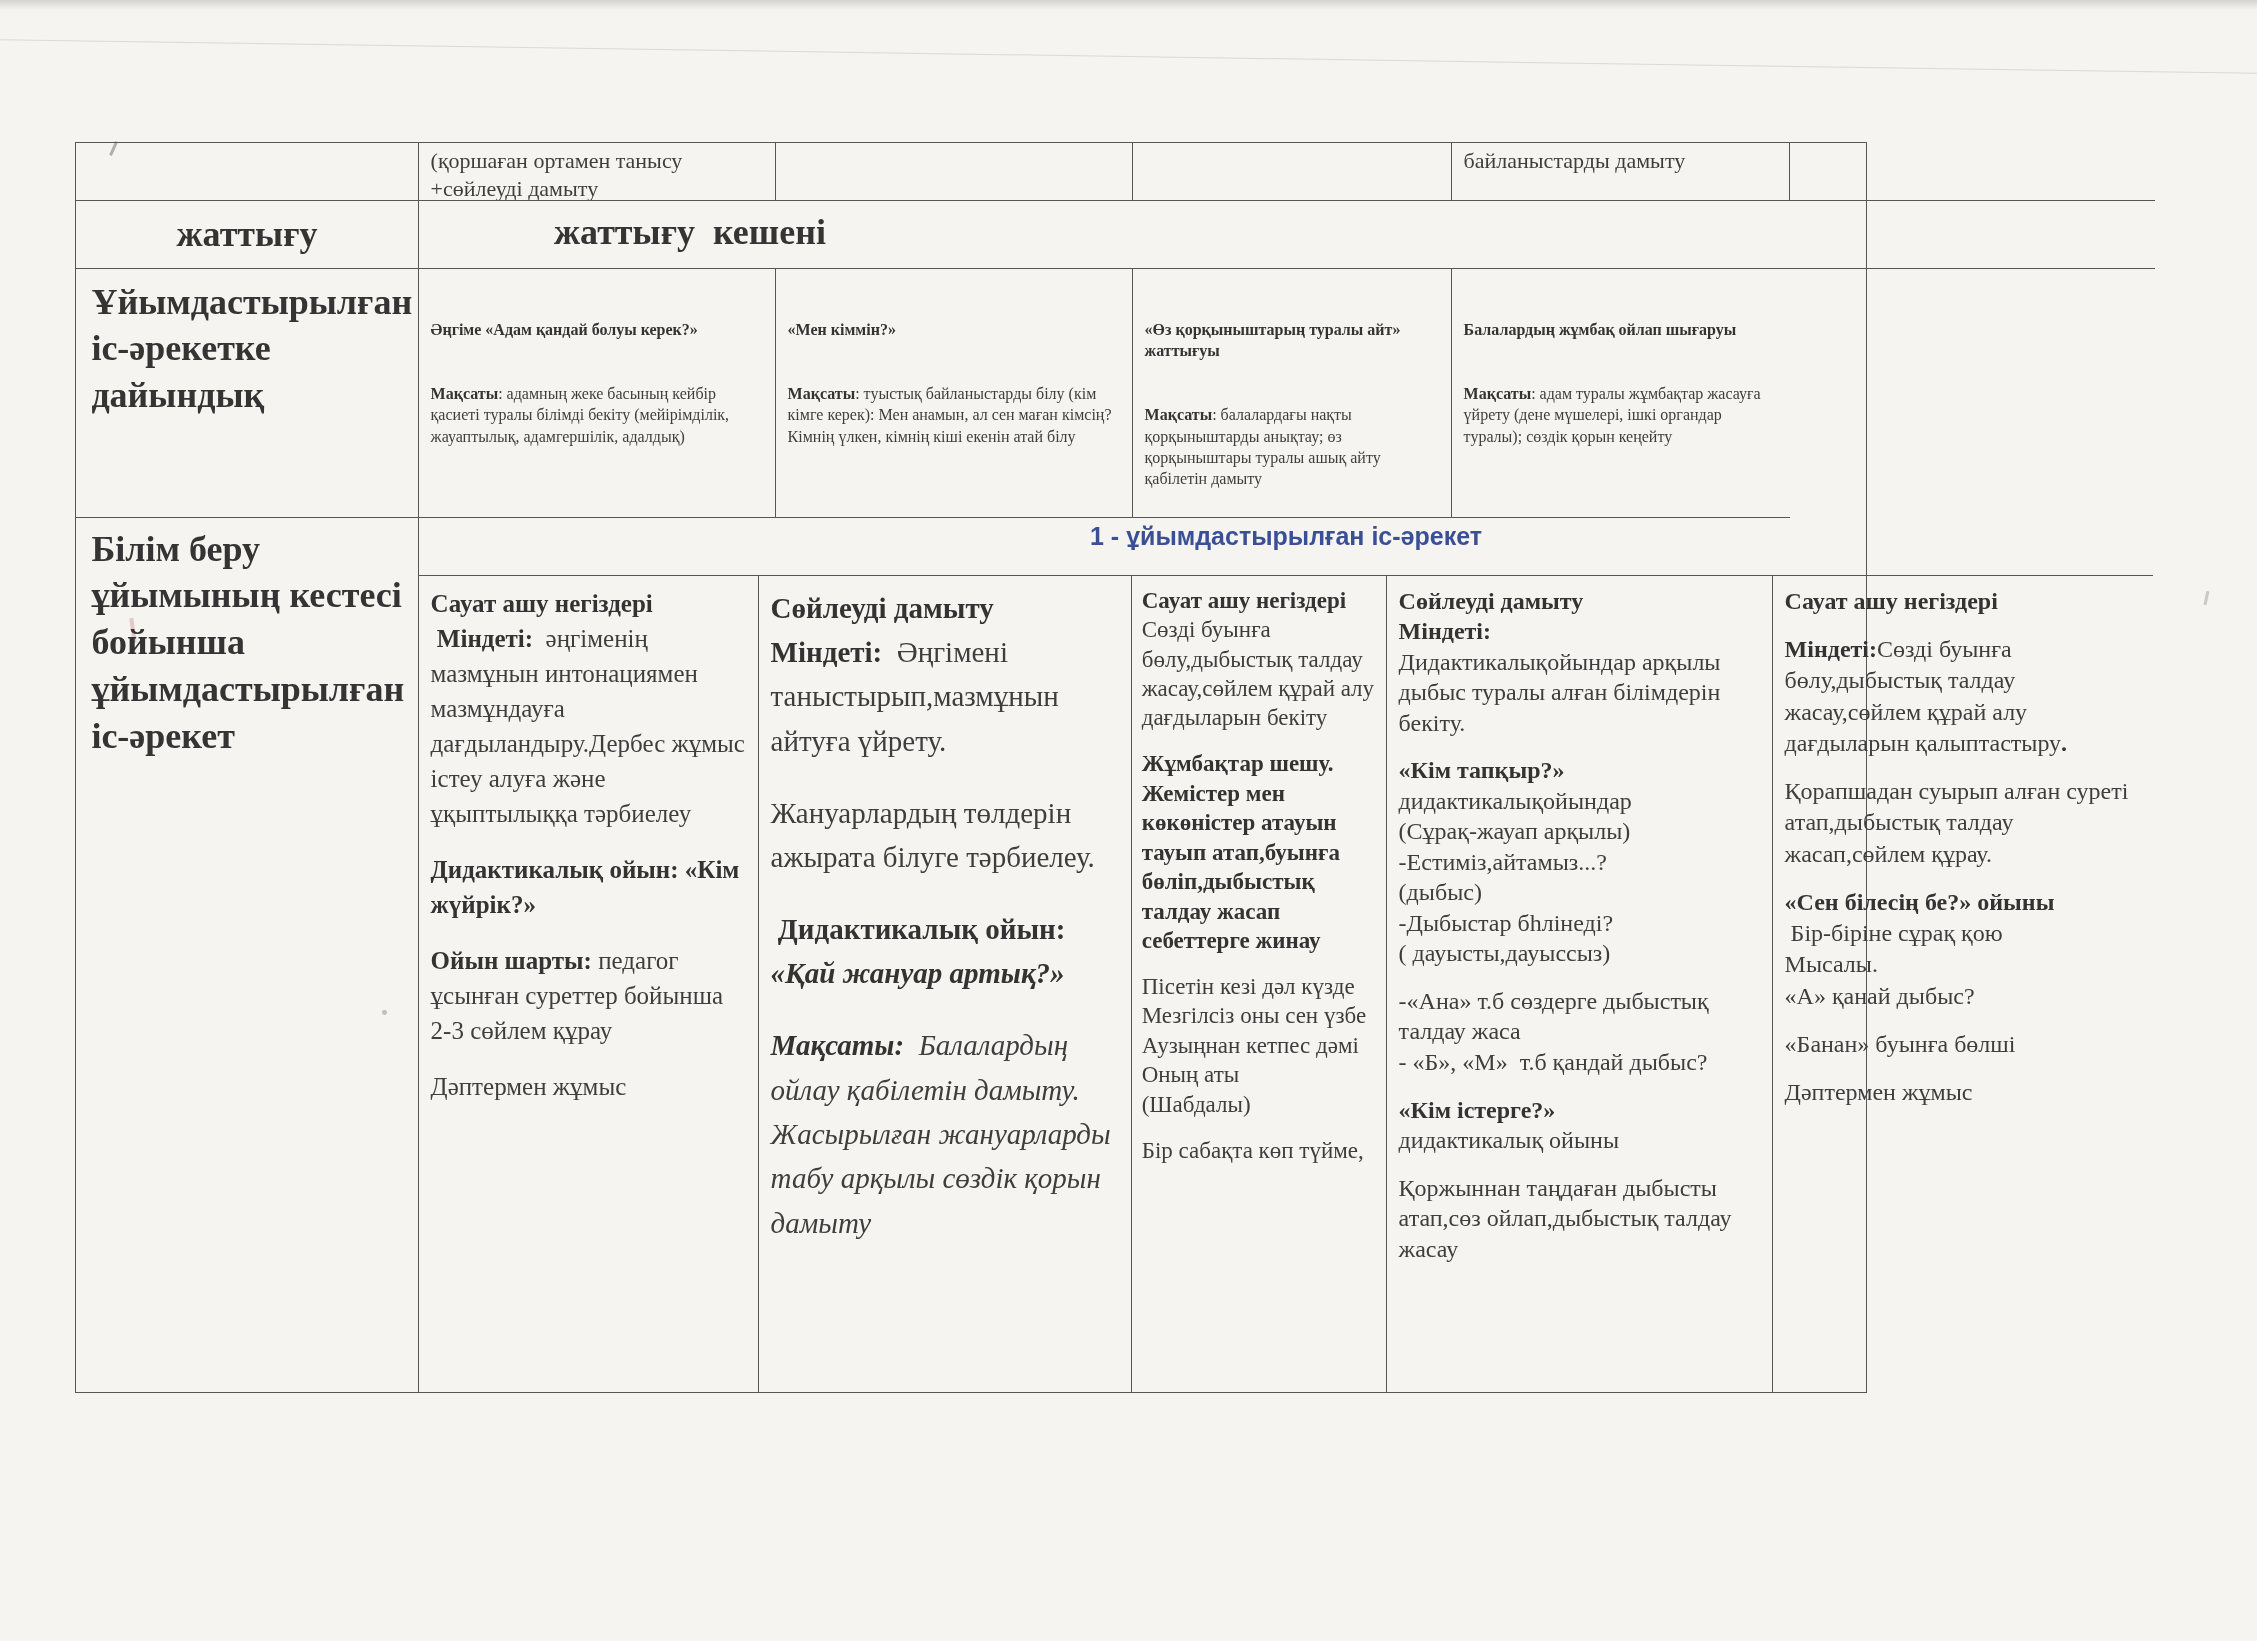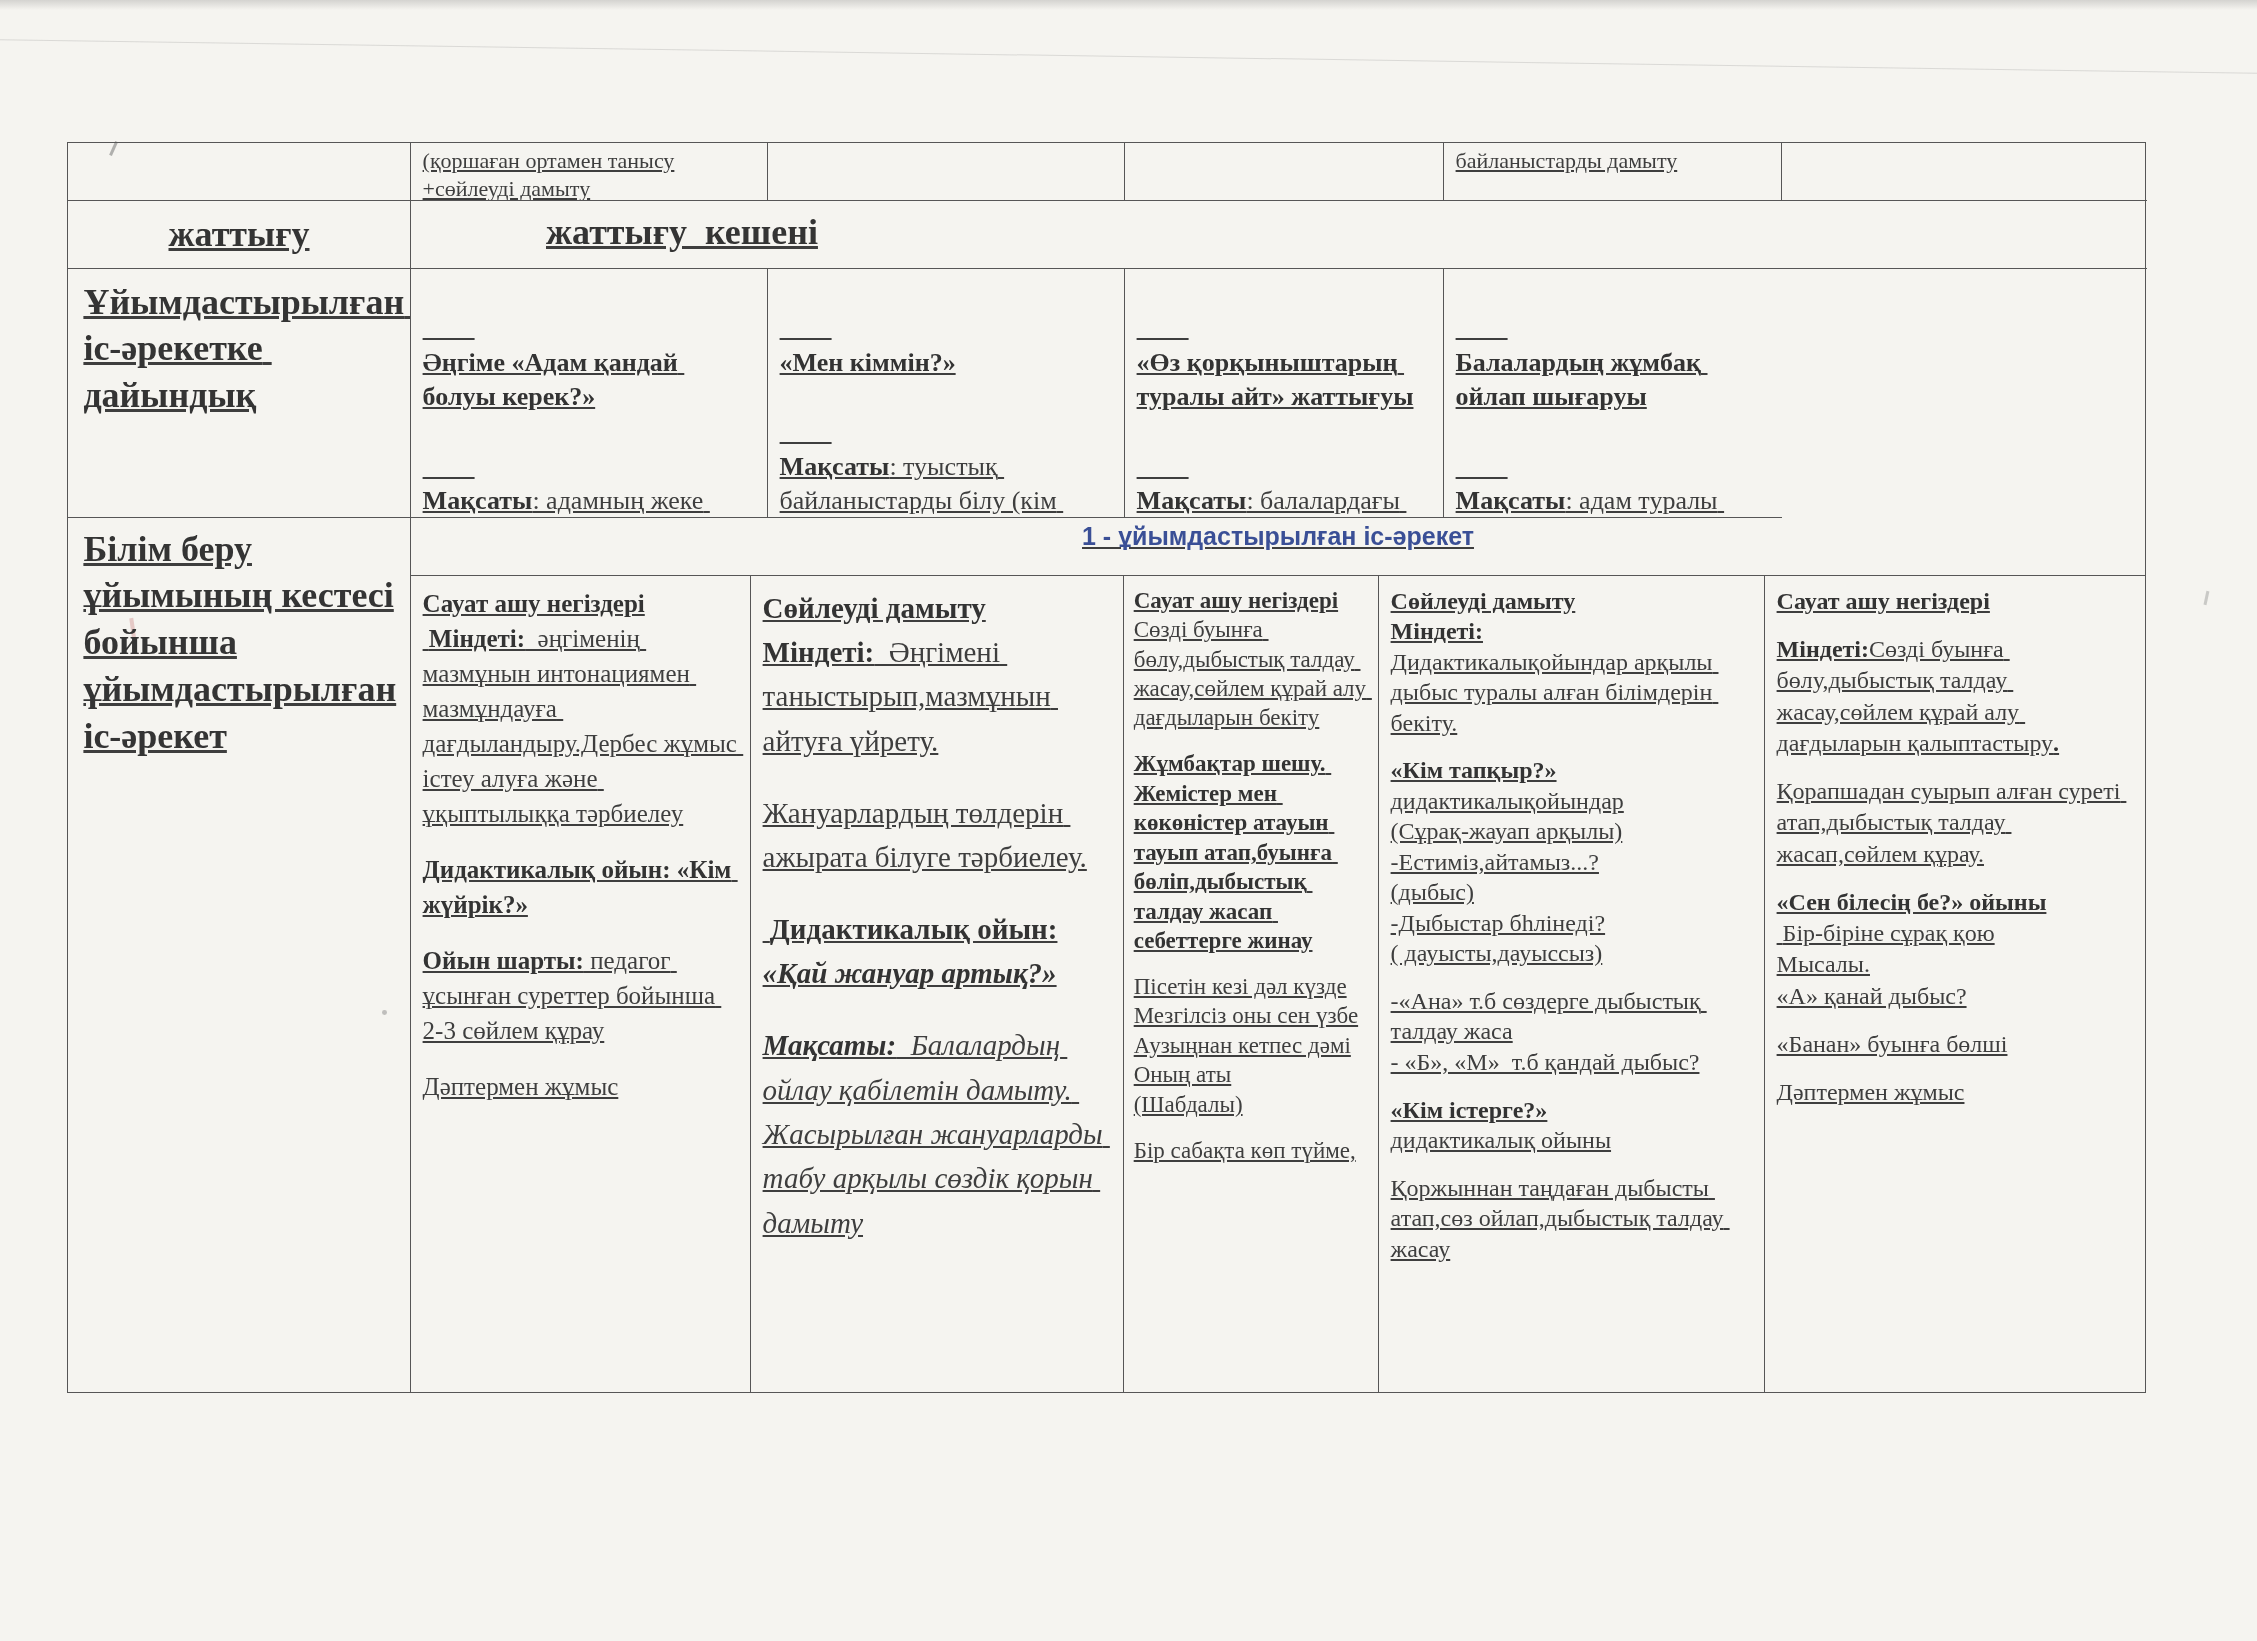--- a/index.html
+++ b/index.html
@@ -16,34 +16,34 @@
   .scan-edge{position:absolute;top:39px;left:-19.3px;width:2337px;height:0;
     border-top:1.9px solid rgba(125,125,122,0.22);
     transform:rotate(0.85deg);transform-origin:left top;}
   .speck{position:absolute;background:rgba(90,90,90,0.45);}
   .speck.sp1{left:112px;top:141px;width:2.9px;height:15.4px;transform:rotate(24deg);}
   .speck.sp2{left:131px;top:618px;width:3.9px;height:25px;background:rgba(200,120,120,0.35);transform:rotate(-8deg);}
   .speck.sp3{left:2205px;top:591px;width:2.9px;height:13.5px;background:rgba(120,120,120,0.35);transform:rotate(12deg);}
   .speck.sp4{left:382px;top:1010px;width:4.8px;height:4.8px;border-radius:50%;background:rgba(110,110,110,0.4);}
 
   
-  .tbl{position:absolute;left:67px;top:142px;width:2079px;
-    border:1.9px solid #565656;box-sizing:border-box;background:transparent;text-decoration:underline;}
+  .tbl{position:absolute;left:75px;top:142px;width:1792px;
+    border:1.9px solid #565656;box-sizing:border-box;background:transparent;}
   .tgrid{display:grid;grid-template-columns:343px 357px 357px 319px 338px 365px;
     grid-template-rows:58px 68px 249px;}
   .cell{border-right:1.9px solid #565656;border-bottom:1.9px solid #565656;
     box-sizing:border-box;padding:5.8px 11.6px;overflow:hidden;white-space:pre-wrap;}
   .cell.lastcol{border-right:none;}
   .merged{grid-column:2/7;}
   .small{font-size:22px;line-height:1.26;padding-top:3.9px;}
   .hdr{font-weight:bold;font-size:36px;line-height:1.3;color:#343434;}
   .center{text-align:center;}
   .r2pad{padding-left:135px;padding-top:7.7px;}
   .r2c1{padding-top:9.7px;}
-  .prep{font-size:26px;line-height:1.33;padding-top:7.7px;}
+  .prep{font-size:16px;line-height:1.33;padding-top:7.7px;}
   .r3label{padding-top:9.7px;padding-left:15.4px;}
 
   .bgrid{display:grid;grid-template-columns:343px 1734px;}
   .leftcell{border-right:1.9px solid #565656;box-sizing:border-box;
     padding:7.7px 13.5px 7.7px 15.4px;height:874px;}
   .rightwrap{display:flex;flex-direction:column;height:874px;}
   .bluehdr{height:58px;border-bottom:1.9px solid #565656;box-sizing:border-box;
     font-family:"Liberation Sans","DejaVu Sans",sans-serif;font-weight:bold;
     font-size:25px;color:#3a4f96;text-align:center;padding-top:3.9px;}
   .sgrid{display:grid;grid-template-columns:340px 373px 255px 386px 380px;flex:1;}

